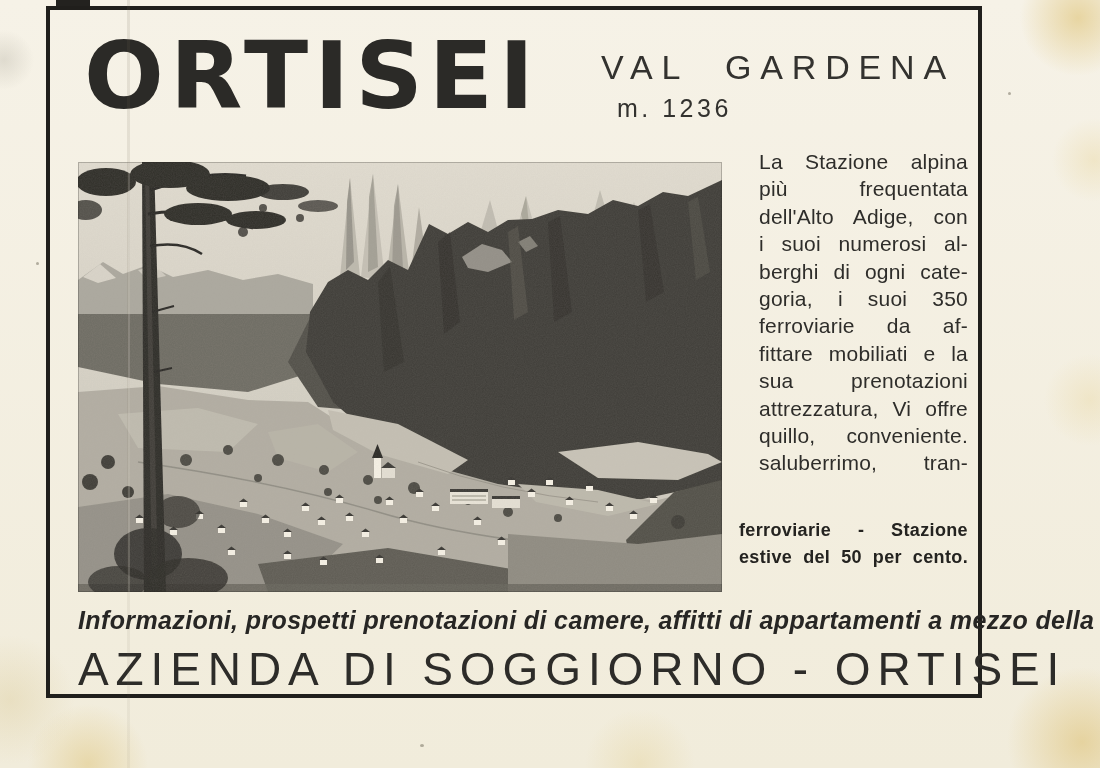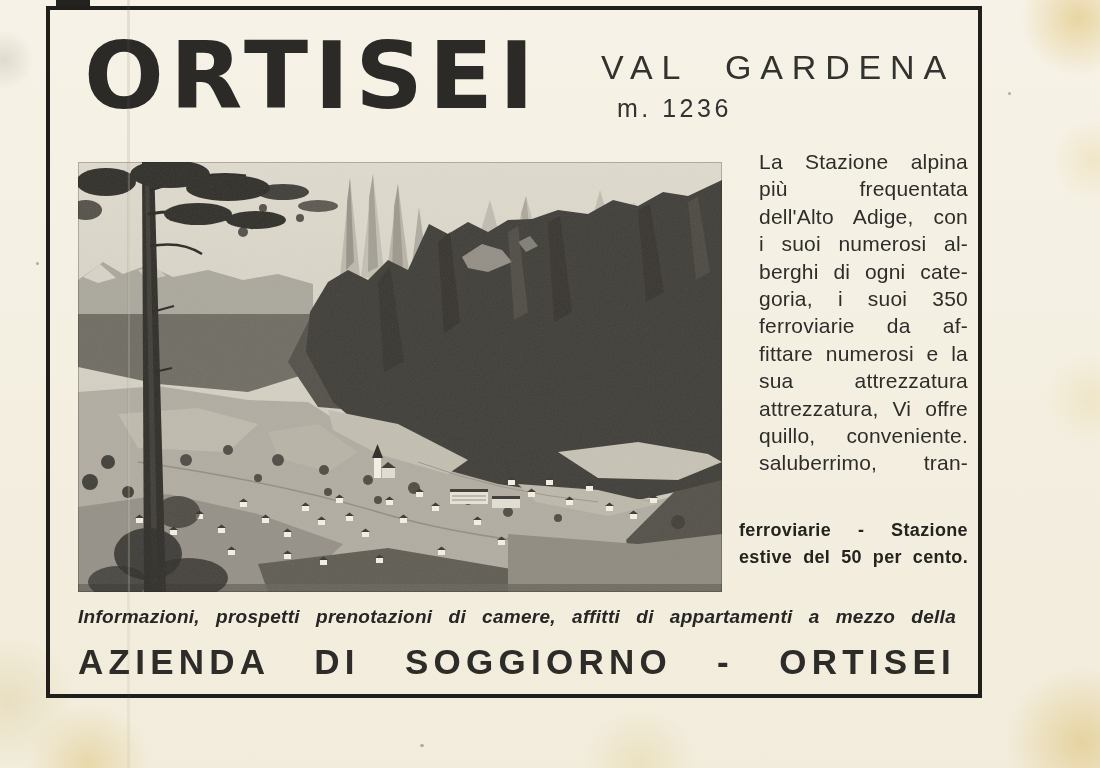--- a/index.html
+++ b/index.html
@@ -49,26 +49,26 @@
     color:#2e2d2a;text-align:justify;text-align-last:justify;white-space:nowrap;margin-left:20px;
   }
   .note{position:absolute;left:739px;top:517px;width:229px;}
   .nline{
     font-size:18px;line-height:27px;font-weight:700;letter-spacing:.02em;
     color:#242320;text-align:justify;text-align-last:justify;white-space:nowrap;
   }
 
   .info-line{
     position:absolute;left:78px;top:606px;width:878px;
-    font-style:italic;font-weight:700;font-size:19px;letter-spacing:.015em;
+    font-style:italic;font-weight:700;font-size:25px;letter-spacing:.015em;
     color:#272624;text-align:justify;text-align-last:justify;white-space:nowrap;
   }
   .agency-line{
     position:absolute;left:78px;top:642px;width:878px;
-    font-size:35px;font-weight:700;letter-spacing:.15em;
+    font-size:46px;font-weight:400;letter-spacing:.15em;
     color:#2d2c29;text-align:justify;text-align-last:justify;white-space:nowrap;
   }
 </style>
 </head>
 <body>
 
 <div class="scan">
 
   <div class="frame"></div>
   <div class="print-mark"></div>
@@ -255,22 +255,22 @@
   </div>
 
   <div class="copy">
     <div class="pline">La Stazione alpina</div>
     <div class="pline">più frequentata</div>
     <div class="pline">dell'Alto Adige, con</div>
     <div class="pline">i suoi numerosi al-</div>
     <div class="pline">berghi di ogni cate-</div>
     <div class="pline">goria, i suoi 350</div>
     <div class="pline">ferroviarie da af-</div>
-    <div class="pline">fittare numerosi e la</div>
-    <div class="pline">sua attrezzatura</div>
+    <div class="pline">fittare mobiliati e la</div>
+    <div class="pline">sua prenotazioni</div>
     <div class="pline">attrezzatura, Vi offre</div>
     <div class="pline">quillo, conveniente.</div>
     <div class="pline">saluberrimo, tran-</div>
   </div>
 
   <div class="note">
     <div class="nline">ferroviarie - Stazione</div>
     <div class="nline">estive del 50 per cento.</div>
   </div>
 

